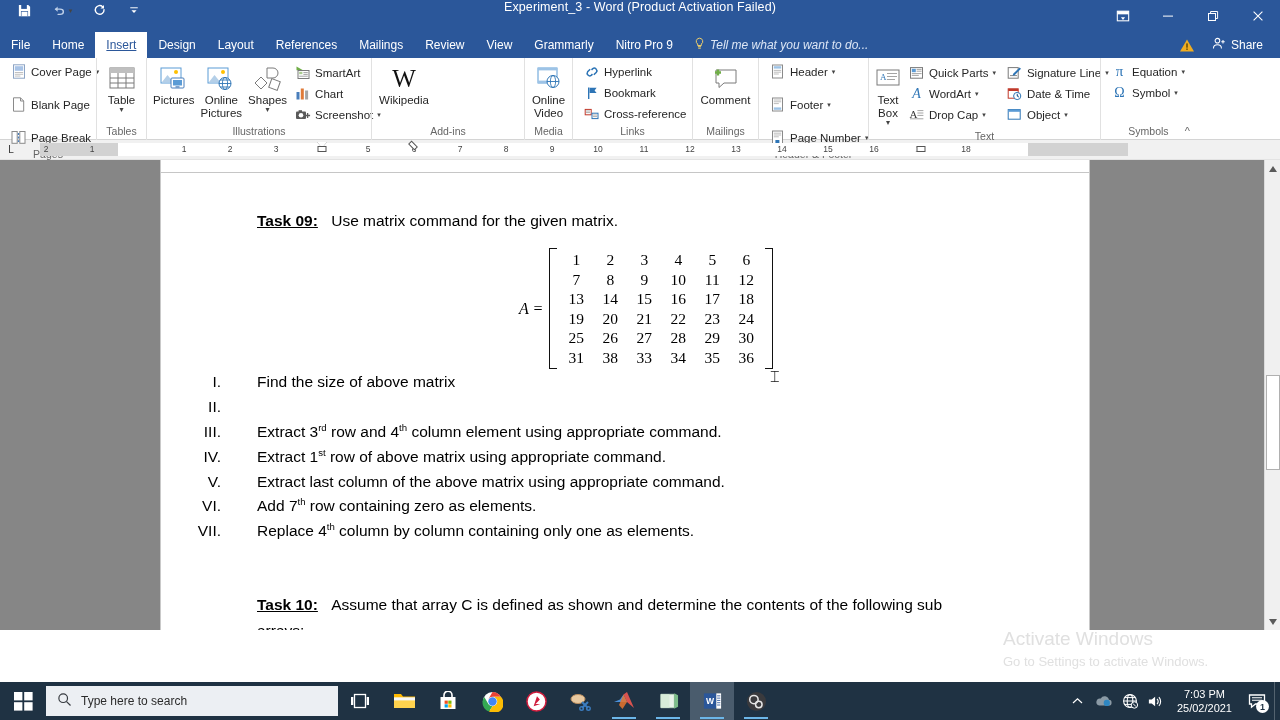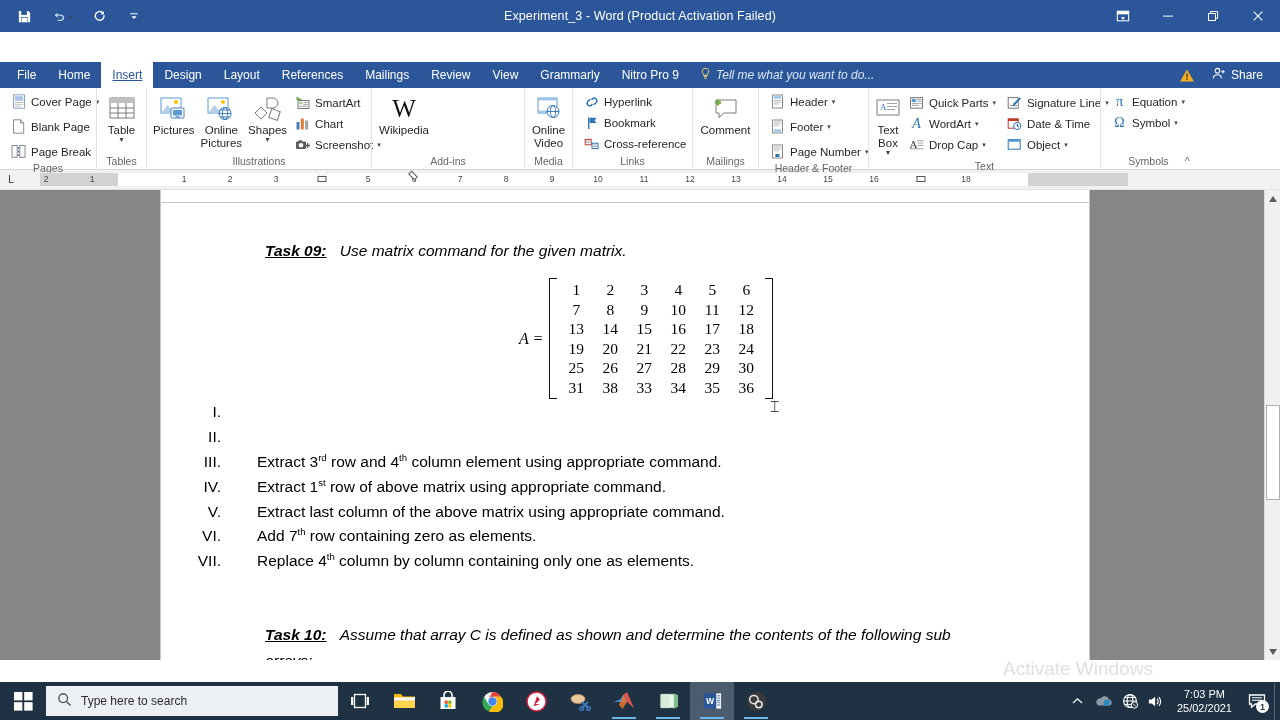--- a/index.html
+++ b/index.html
@@ -6,36 +6,36 @@
   html,body { width:1280px; height:720px; overflow:hidden; }
   body {
     font-family: "Liberation Sans", sans-serif;
     background:#fff;
     -webkit-font-smoothing: antialiased;
   }
 
   
   .titlebar{
     height:32px; background:#2b579a; color:#fff;
-    display:flex; align-items:center; position:relative;
+    display:flex; align-items:flex-start; position:relative;
   }
   .qat{ display:flex; align-items:center; padding-left:14px; gap:14px; }
   .qat-btn{ width:20px;height:20px;display:flex;align-items:center;justify-content:center;cursor:pointer;}
   .qat-btn svg{ display:block; }
   .win-title{
     position:absolute; left:0; right:0; text-align:center;
     font-size:12.5px; pointer-events:none; letter-spacing:.1px;
   }
   .win-ctrls{ margin-left:auto; display:flex; height:32px; }
   .win-ctrls .wc{ width:45px;height:32px;display:flex;align-items:center;justify-content:center;cursor:pointer;}
 
   
   .tabsrow{
     height:26px; background:#2b579a; display:flex; align-items:flex-end;
-    position:relative; padding-left:6px;margin-top:30px;
+    position:relative; 
   }
   .tab{
     font-size:12px; color:#fff; padding:4px 11px 5px 11px; height:26px;
     display:flex; align-items:center; cursor:pointer; white-space:nowrap;
   }
   .tab.active{ background:#fff; color:#2b579a;text-decoration:underline; }
   .tellme{
     display:flex;align-items:center;gap:5px;color:#dce6f5;font-size:12px;
     padding:0 10px; font-style:italic; cursor:text; height:26px;
   }
@@ -89,21 +89,21 @@
   .page{
     position:absolute; left:160px; top:0; width:930px; height:470px; background:#fff;
     border-left:1px solid #c9c9c9; border-right:1px solid #c9c9c9;
     overflow:hidden;
   }
   .doc{ position:relative; padding:0; color:#000; }
   .cutline{ position:absolute; left:0; right:0; top:12px; border-top:1px solid #c6c6c6; }
 
   .d-para{ font-size:15.5px; line-height:1.62; font-family:"Liberation Sans", sans-serif; }
   .task-hd{ font-weight:bold; text-decoration:underline; }
-  .taskline{ position:absolute; left:104px;font-style:italic; }
+  .taskline{ position:absolute; left:96px; }
 
   .matrix{ position:absolute; display:flex; align-items:center; font-family:"Liberation Serif", serif;}
   .mat-lbl{ font-style:italic; font-size:16px; padding-right:6px; }
   .brk{ width:8px; align-self:stretch; border-top:1.6px solid #111; border-bottom:1.6px solid #111; }
   .brk.l{ border-left:1.6px solid #111; }
   .brk.r{ border-right:1.6px solid #111; }
   .mgrid{ display:grid; }
   .mcell{ text-align:center; font-size:15.5px; line-height:19.5px; font-family:"Liberation Serif", serif; }
 
   .rlist{ position:absolute; left:0; width:100%; }
@@ -248,21 +248,21 @@
           </svg>
       </span>
       <span>Share</span>
     </div>
   </div>
 </div>
 
 <div class="ribbon">
 
   <div class="rgroup" style="width:96px">
-    <div class="rgroup-body" style="flex-direction:column;gap:4px;padding-left:3px">
+    <div class="rgroup-body" style="flex-direction:column;gap:12px;padding-left:3px">
       <div class="sbtn">
         <span class="ico16">
             <svg width="14" height="15" viewBox="0 0 14 15">
               <rect x="1.5" y=".8" width="11" height="13.4" fill="#fff" stroke="#8da4c4"></rect>
               <rect x="2.8" y="2.2" width="8.4" height="4.6" fill="#a8c3e6"></rect>
               <rect x="2.8" y="8" width="8.4" height=".9" fill="#b9b9b9"></rect>
               <rect x="2.8" y="9.8" width="8.4" height=".9" fill="#b9b9b9"></rect>
               <rect x="2.8" y="11.6" width="5.6" height=".9" fill="#b9b9b9"></rect>
             </svg>
           </span>
@@ -459,21 +459,21 @@
               <path d="M7 3.5v6M4 6.5h6" stroke="#70ad47" stroke-width="2.4"></path>
             </svg>
         </span>
         <span class="lbl">Comment</span>
       </div>
     </div>
     <div class="rgroup-name">Mailings</div>
   </div>
 
   <div class="rgroup" style="width:110px">
-    <div class="rgroup-body" style="flex-direction:column;gap:4px;padding-left:3px">
+    <div class="rgroup-body" style="flex-direction:column;gap:12px;padding-left:3px">
       <div class="sbtn">
         <span class="ico16">
             <svg width="13" height="15" viewBox="0 0 13 15">
               <rect x="1.5" y="1" width="10" height="13" fill="#fff" stroke="#8a8a8a"></rect>
               <rect x="2.8" y="2.2" width="7.4" height="2.4" fill="#9dc3e6"></rect>
               <path d="M2.8 6.4h7.4M2.8 8.2h7.4M2.8 10h5" stroke="#b5b5b5" stroke-width=".9"></path>
             </svg>
           </span>
         <span>Header</span>
         <span class="caret">▾</span>
@@ -688,20 +688,21 @@
           <span class="mcell">34</span>
           <span class="mcell">35</span>
           <span class="mcell">36</span>
         </div>
         <span class="brk r"></span>
       </div>
 
       <div class="rlist" style="top:210px;">
         <div class="rli">
           <span class="num">I.</span>
+          <span class="txt"><span>Find the size of above matrix</span></span>
         </div>
         <div class="rli">
           <span class="num">II.</span>
         </div>
         <div class="rli">
           <span class="num">III.</span>
           <span class="txt"><span>Extract 3</span><sup>rd</sup><span> row and 4</span><sup>th</sup><span> column element using appropriate command.</span></span>
         </div>
         <div class="rli">
           <span class="num">IV.</span>

